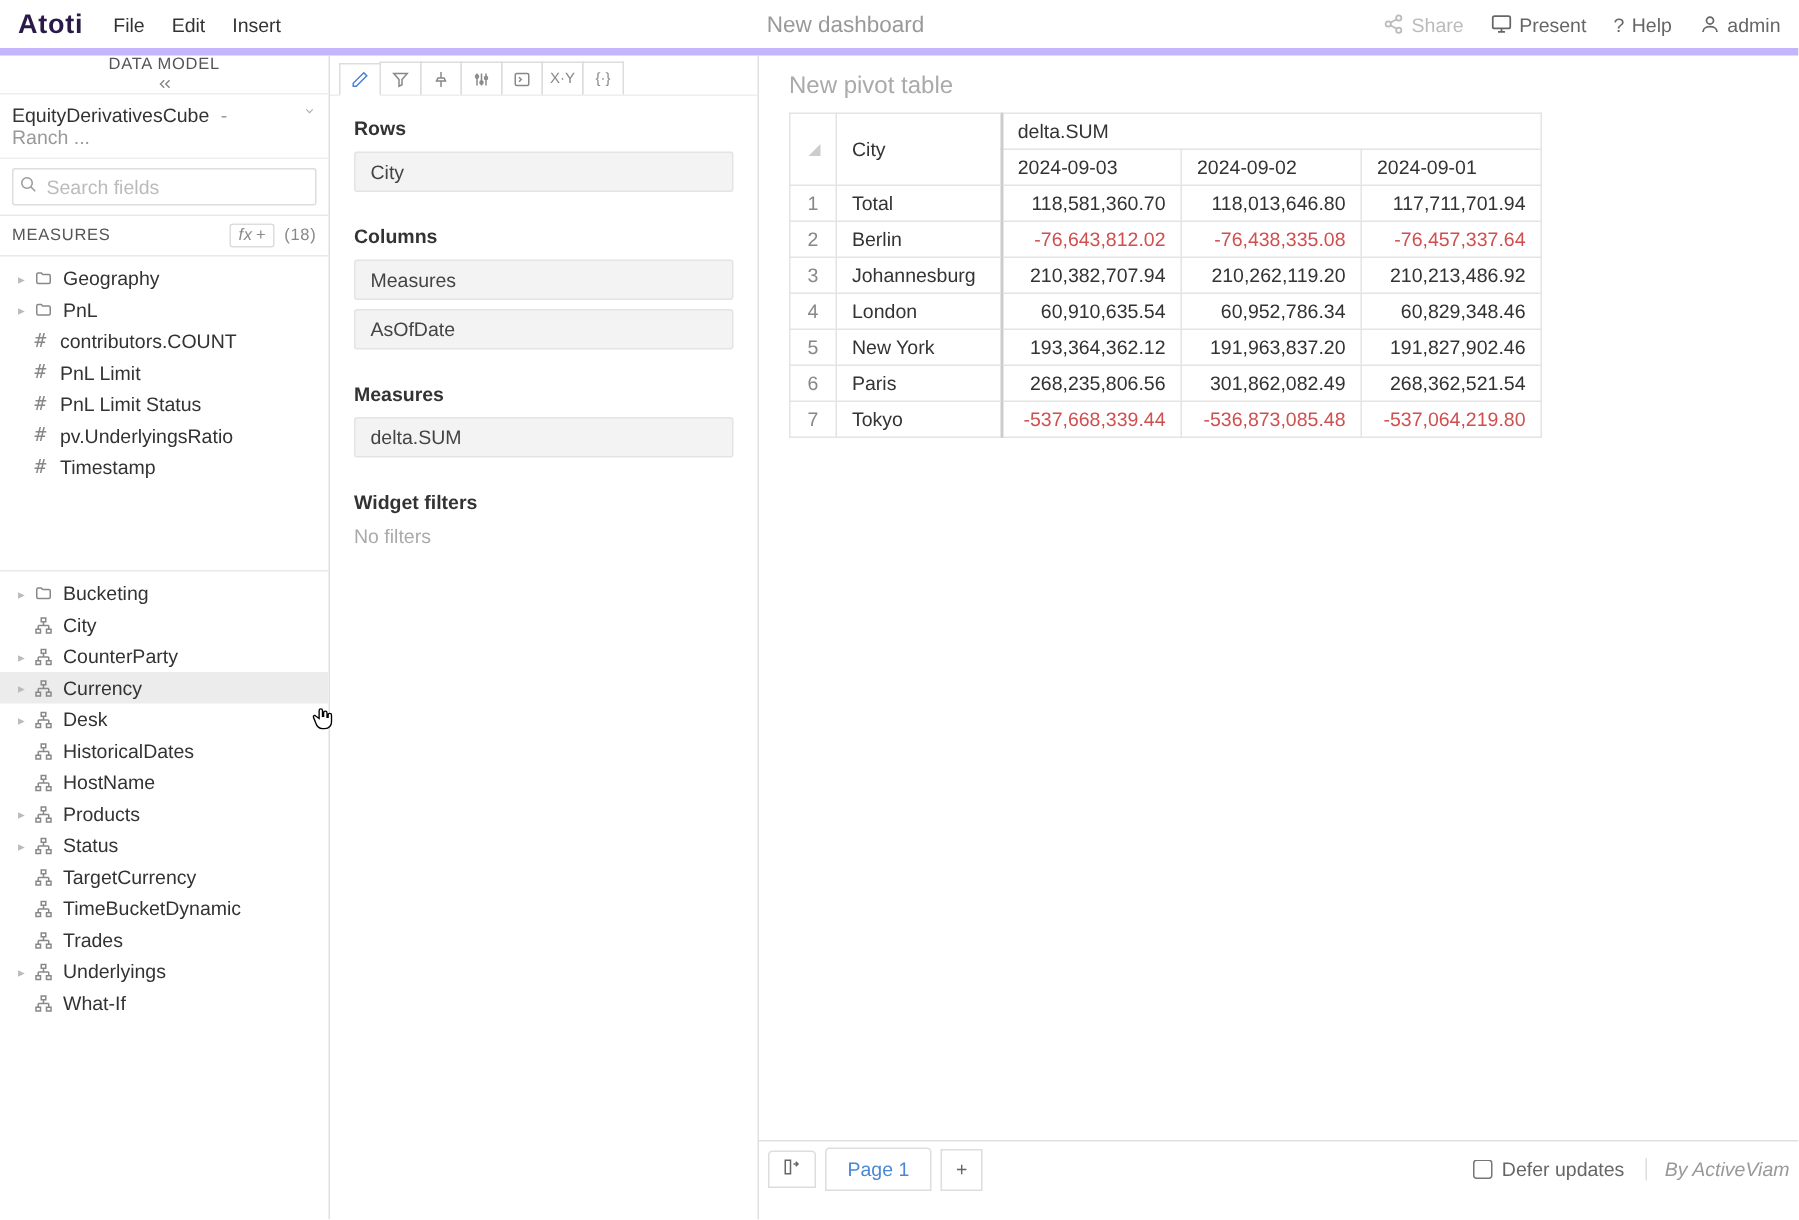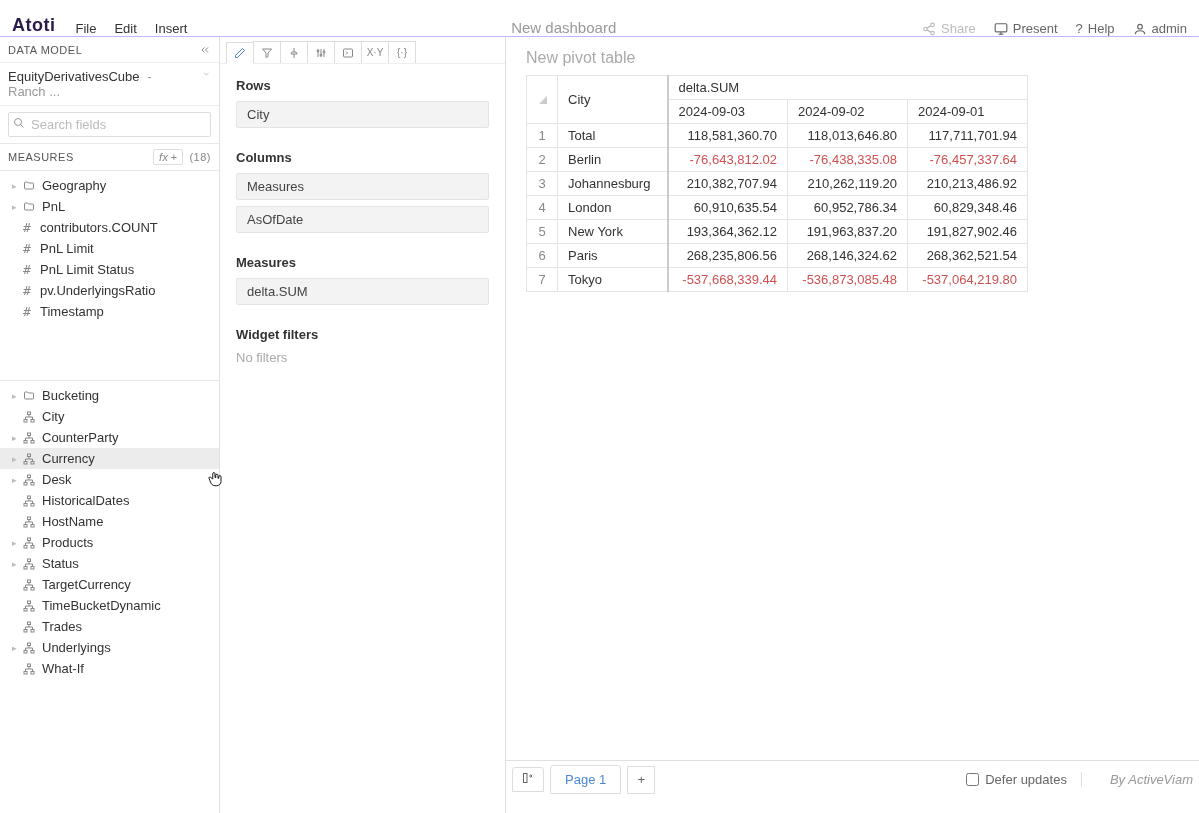--- a/index.html
+++ b/index.html
@@ -1,32 +1,32 @@
 <!DOCTYPE html>
 <html><head>
 <meta charset="utf-8">
 <style>
   * { box-sizing: border-box; margin: 0; padding: 0; }
   body { font-family: "Segoe UI", Arial, sans-serif; font-size: 13px; color: #333; background: #fff; width: 1199px; height: 813px; overflow: hidden; }
   
   
-  .header { height: 37px; display: flex; align-items: flex-end; border-bottom: 1px solid #c4b5fd; padding: 0 12px; }
+  .header { height: 37px; display: flex; align-items: center; border-bottom: 5px solid #c4b5fd; padding: 0 12px; }
   .logo { font-size: 18px; font-weight: 700; letter-spacing: 0.5px; color: #2a1a4a; margin-right: 20px; }
   .menu-item { margin-right: 18px; cursor: pointer; color: #333; }
   .header-center { flex: 1; text-align: center; color: #999; font-size: 15px; }
   .header-right { display: flex; align-items: center; gap: 18px; color: #666; }
   .header-right-item { display: flex; align-items: center; gap: 5px; cursor: pointer; }
   .header-right-item svg { width: 14px; height: 14px; }
   
   
   .main-layout { display: flex; height: calc(813px - 37px); }
   
   
   .sidebar-left { width: 220px; border-right: 1px solid #e0e0e0; display: flex; flex-direction: column; overflow: hidden; }
-  .panel-header { height: 26px; display: flex; align-items: center; justify-content: space-between; padding: 0 8px; font-size: 11px; letter-spacing: 0.5px; color: #555; border-bottom: 1px solid #eee; }
+  .panel-header { height: 26px; display: flex; align-items: center; justify-content: space-between; padding: 0 8px; font-size: 11px; letter-spacing: 0.5px; color: #555; border-bottom: 1px solid #eee; flex-direction: column; }
   .collapse-arrow { display:inline-flex; }
   .cube-selector { display: flex; align-items: flex-start; padding: 6px 8px; font-size: 13px; border-bottom: 1px solid #eee; justify-content: space-between; cursor: pointer; gap: 22px; }
   .cube-main { color: #333; }
   .cube-sub { color: #999; margin-left:4px; }
   .search-box { margin: 6px 8px; position: relative; }
   .search-box input { width: 100%; padding: 4px 6px 4px 22px; border: 1px solid #ddd; border-radius: 2px; font-size: 13px; color:#333; }
   .search-box input::placeholder { color: #bbb; }
   .search-box svg { position: absolute; left: 5px; top: 5px; width: 12px; height: 12px; stroke:#999; }
   
   .section-hdr { display: flex; align-items: center; justify-content: space-between; padding: 5px 8px; font-size: 11px; letter-spacing: 0.5px; color: #555; border-top: 1px solid #e8e8e8; border-bottom: 1px solid #e8e8e8; }
@@ -75,21 +75,21 @@
   .corner-cell { background:#fff; width:18px; }
   .corner-cell::before { content:""; display:block; width:0; height:0; border-right:8px solid #ccc; border-top:8px solid transparent; margin-left:2px;}
   
   .tab-bar { position: absolute; bottom: 15px; left: 0; right: 0; height: 38px; border-top: 1px solid #e0e0e0; display: flex; align-items: center; padding: 0 6px; }
   .tab-auto { border:1px solid #ddd; padding:4px 8px; border-radius:3px 3px 0 0; margin-right:6px; cursor:pointer; font-size:12px; color:#666;}
   .tab-page { padding: 6px 14px; color: #4a88d6; border:1px solid #ddd; border-radius:3px 3px 0 0; margin-right:6px; cursor:pointer;}
   .tab-add { width:28px; height:28px; border:1px solid #ddd; display:flex; align-items:center; justify-content:center; cursor:pointer; color:#666;}
   .tab-right { margin-left:auto; display:flex; align-items:center; gap:14px; color:#666;}
   .defer { display:flex; align-items:center; gap:6px;}
   .defer input { width:13px; height:13px;}
-  .byav { font-style: italic; color:#999; border-left:1px solid #ddd; padding-left:28px;}
+  .byav { font-style: italic; color:#999; border-left:1px solid #ddd; padding-left:12px;}
   
   .cursor-hand { position:absolute; width:18px; height:18px; pointer-events:none; left:206px; top:470px; z-index:100;}
 </style>
 </head>
 <body>
 
 <div class="header">
   <div class="logo">Atoti</div>
   <div class="menu-item">File</div>
   <div class="menu-item">Edit</div>
@@ -523,21 +523,21 @@
               <td class="rownum">5</td>
               <td class="city">New York</td>
               <td class="num">193,364,362.12</td>
               <td class="num">191,963,837.20</td>
               <td class="num">191,827,902.46</td>
             </tr>
             <tr>
               <td class="rownum">6</td>
               <td class="city">Paris</td>
               <td class="num">268,235,806.56</td>
-              <td class="num">268,146,324.62</td>
+              <td class="num">301,862,082.49</td>
               <td class="num">268,362,521.54</td>
             </tr>
             <tr>
               <td class="rownum">7</td>
               <td class="city">Tokyo</td>
               <td class="num neg">-537,668,339.44</td>
               <td class="num neg">-536,873,085.48</td>
               <td class="num neg">-537,064,219.80</td>
             </tr>
           </tbody>

